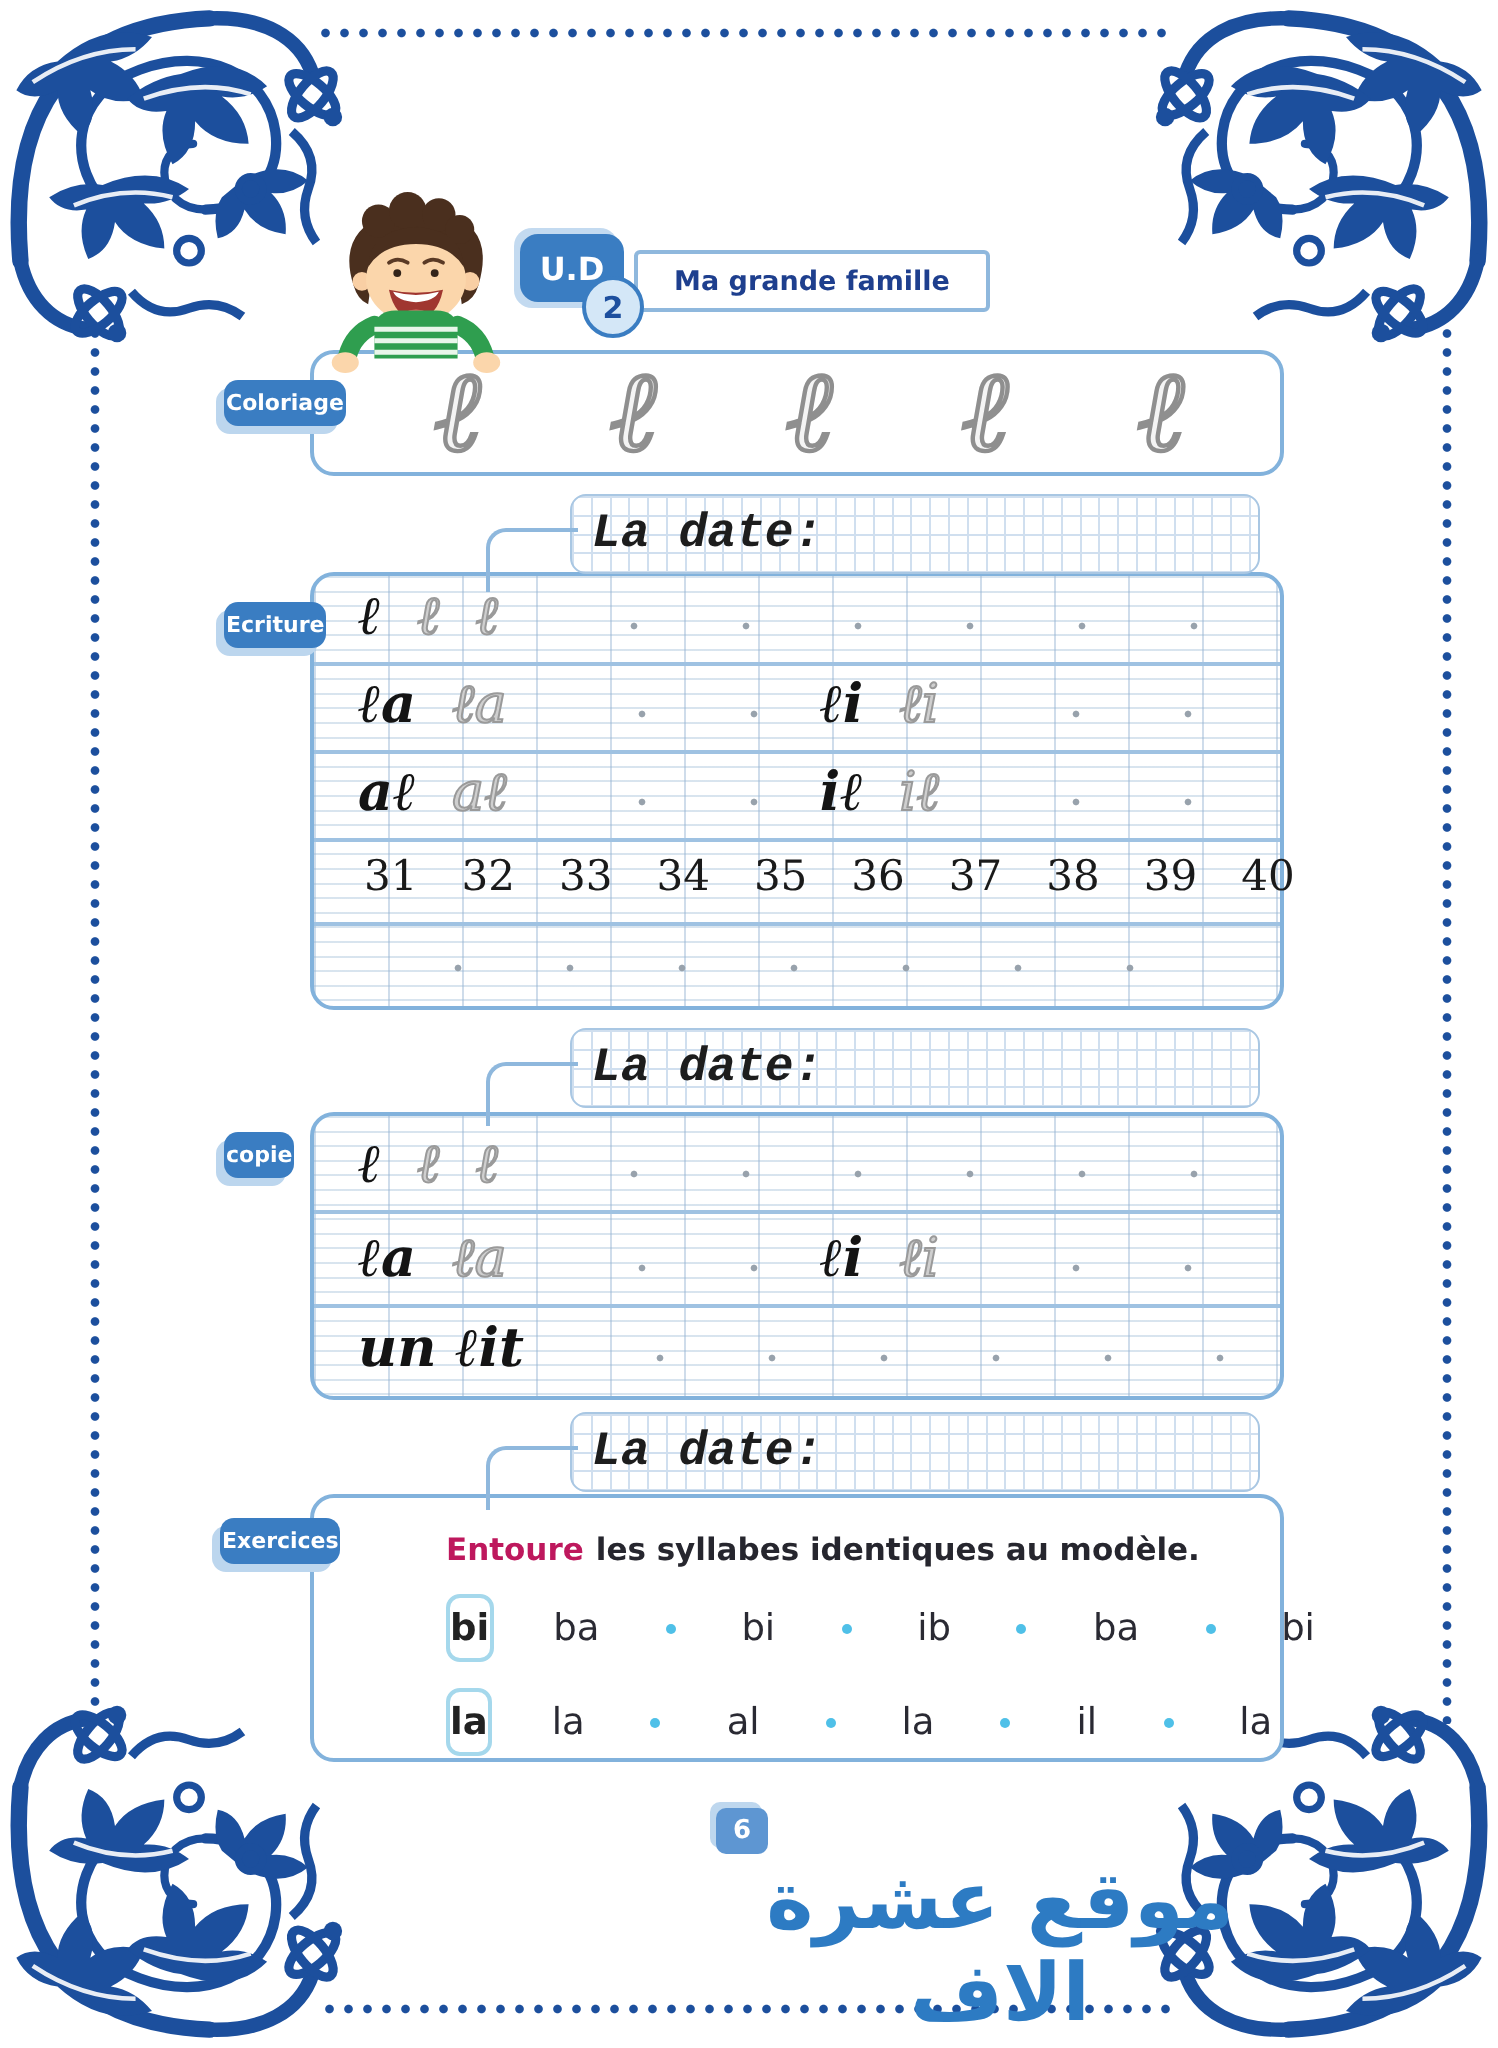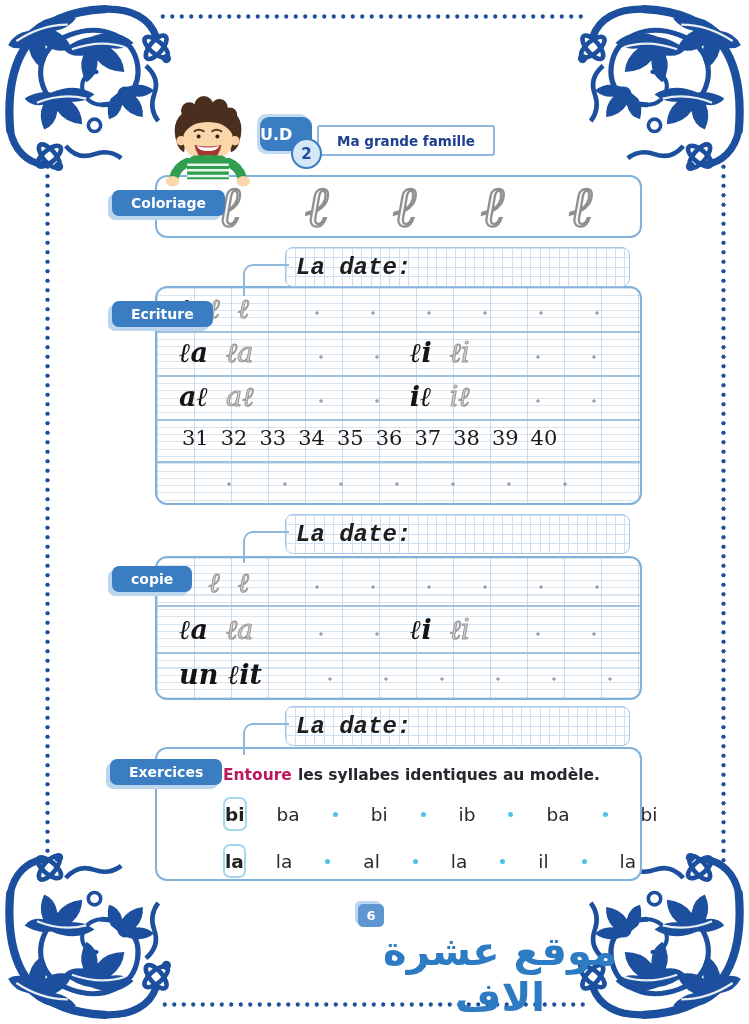--- a/index.html
+++ b/index.html
@@ -15,34 +15,34 @@
   .corner.br{right:2px;bottom:2px;transform:scale(-1,-1);}
   .dotline-h{position:absolute;height:5px;background-image:radial-gradient(circle,#1c4f9d 1.9px,transparent 2.4px);
              background-size:9.5px 5px;background-repeat:repeat-x;}
   .dotline-v{position:absolute;width:5px;background-image:radial-gradient(circle,#1c4f9d 1.9px,transparent 2.4px);
              background-size:5px 9.5px;background-repeat:repeat-y;}
 
   
   .boy{position:absolute;left:156px;top:96px;width:104px;height:92px;z-index:6;}
   .ud-wrap{position:absolute;left:260px;top:117px;width:64px;height:52px;z-index:5;}
   .ud-badge{position:absolute;left:0;top:0;width:52px;height:34px;background:#3a7dc2;border-radius:9px;
-            color:#fff;font-weight:700;font-size:16px;display:flex;align-items:center;justify-content:flex-start;
+            color:#fff;font-weight:700;font-size:16px;display:flex;align-items:center;justify-content:center;
             box-shadow:-3px -3px 0 #c3daf0,-3px 3px 0 #c3daf0;}
   .ud-num{position:absolute;left:31px;top:21px;width:27px;height:27px;border-radius:50%;background:#d4e7f7;
           border:2.5px solid #3a7dc2;color:#1d4f9e;font-weight:700;font-size:15px;
           display:flex;align-items:center;justify-content:center;}
   .hdr-box{position:absolute;height:27px;background:#fff;border:2px solid #8fb8dd;border-radius:3px;
            display:flex;align-items:center;justify-content:center;
            color:#1e3f8e;font-weight:700;font-size:13.5px;}
   .hdr-title{left:317px;top:125px;width:174px;}
   .hdr-week{left:491px;top:125px;width:145px;}
 
   
-  .badge{position:absolute;background:#3a7dc2;color:#fff;font-weight:700;font-size:14px;
-         padding:5px 19px;border-radius:7px;box-shadow:-4px 4px 0 #bcd6ee;z-index:7;}
+  .badge{position:absolute;background:#3a7dc2;color:#fff;font-weight:700;font-size:11px;
+         padding:5px 1px;border-radius:7px;box-shadow:-4px 4px 0 #bcd6ee;z-index:7;}
   .panel{position:absolute;background:#fff;border:2.5px solid #82b2dc;border-radius:12px;box-sizing:border-box;}
   .seyes{background-image:
       repeating-linear-gradient(to right, rgba(148,178,210,.45) 0 1px, transparent 1px 37px),
       repeating-linear-gradient(to bottom, rgba(158,188,214,.40) 0 1px, transparent 1px 7.3px);}
   .dategrid{position:absolute;height:40px;width:345px;left:285px;background:#fff;
       border:1.5px solid #a9c7e3;border-radius:8px;box-sizing:border-box;
       display:flex;align-items:center;padding-left:10px;z-index:2;
       background-image:
         repeating-linear-gradient(to right, #d0dfef 0 1px, transparent 1px 9.4px),
         repeating-linear-gradient(to bottom, #d0dfef 0 1px, transparent 1px 9.4px),
@@ -59,21 +59,21 @@
   .big-row{display:flex;justify-content:space-between;align-items:center;height:100%;padding:0 48px 0 60px;}
   .big-l{font-family:"DejaVu Serif",serif;font-style:italic;font-size:56px;line-height:1;
          color:#f4f4f4;-webkit-text-stroke:2.2px #8f8f8f;}
 
   .w-row{display:flex;align-items:flex-end;box-sizing:border-box;padding:0 14px 0 22px;}
   .w-row + .w-row{border-top:2px solid #9fc2e2;}
   .w-row .hw{font-size:27px;padding-bottom:9px;margin-right:18px;}
   .gdots{flex:1 1 0;height:4px;margin:0 12px 16px 8px;align-self:flex-end;
          background-image:radial-gradient(circle,#98a2ac 1.4px,transparent 1.9px);
          background-size:56px 4px;background-repeat:repeat-x;background-position:14px 50%;}
-  .nums{display:flex;align-items:center;padding-left:25px;gap:12px;}
+  .nums{display:flex;align-items:center;padding-left:25px;gap:22px;}
   .nums span{font-family:"DejaVu Serif",serif;font-size:21px;color:#1a1a1a;padding-bottom:6px;}
 
   
   .ex-inner{padding:17px 18px 10px 66px;}
   .ex-instr{font-size:15.5px;font-weight:700;color:#26262e;}
   .ex-instr .hl{color:#be185d;margin-right:6px;}
   .ex-row{display:flex;align-items:center;margin-top:13px;}
   .model-box{width:42px;height:30px;border:2px solid #a5d8ec;border-radius:7px;background:#fff;
              display:flex;align-items:center;justify-content:center;
              font-size:18.5px;font-weight:600;color:#222;margin-right:30px;}

